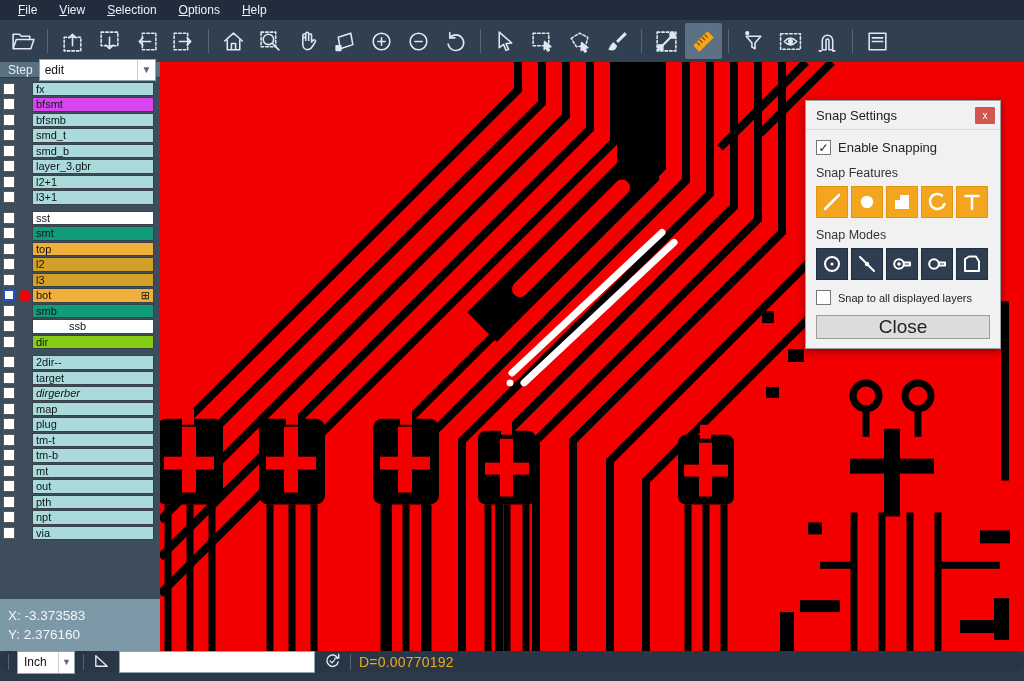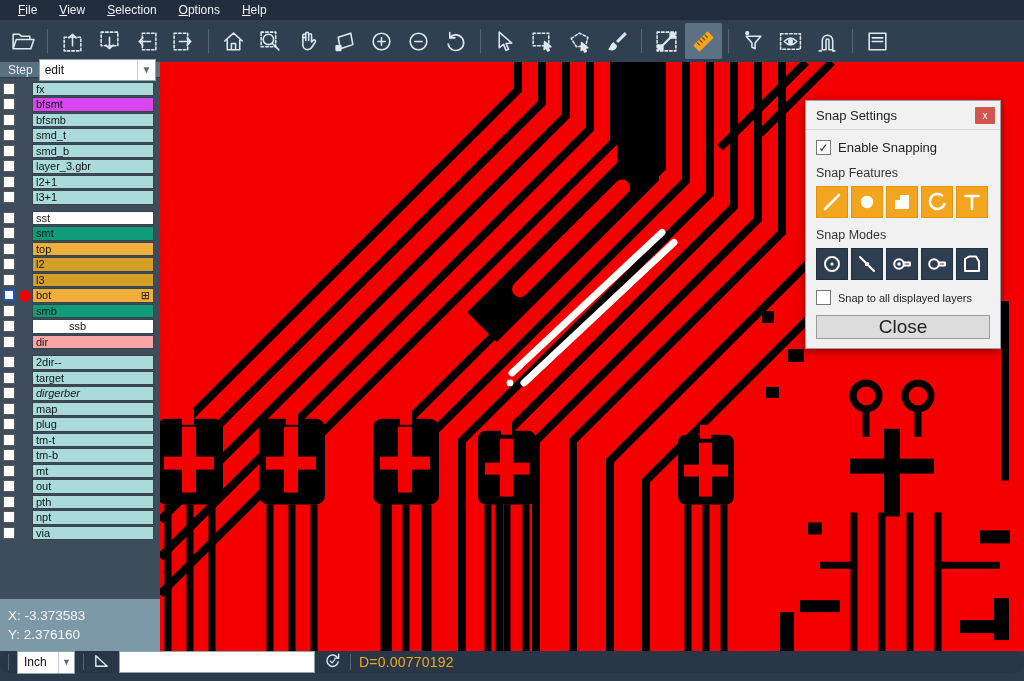--- a/index.html
+++ b/index.html
@@ -427,21 +427,21 @@
           <div class="layer-row">
             <div class="layer-check"></div>
             <div class="layer-bar" style="background: rgb(17, 156, 121);">smb</div>
           </div>
           <div class="layer-row">
             <div class="layer-check"></div>
             <div class="layer-bar" style="background: rgb(255, 255, 255); padding-left: 36px;">ssb</div>
           </div>
           <div class="layer-row">
             <div class="layer-check"></div>
-            <div class="layer-bar" style="background: #fca5a5;">dir</div>
+            <div class="layer-bar" style="background: #84cc16;">dir</div>
           </div>
         </div>
         <div class="layer-group">
           <div class="layer-row">
             <div class="layer-check"></div>
             <div class="layer-bar" style="background: rgb(170, 218, 218);">2dir--</div>
           </div>
           <div class="layer-row">
             <div class="layer-check"></div>
             <div class="layer-bar" style="background: rgb(170, 218, 218);">target</div>

